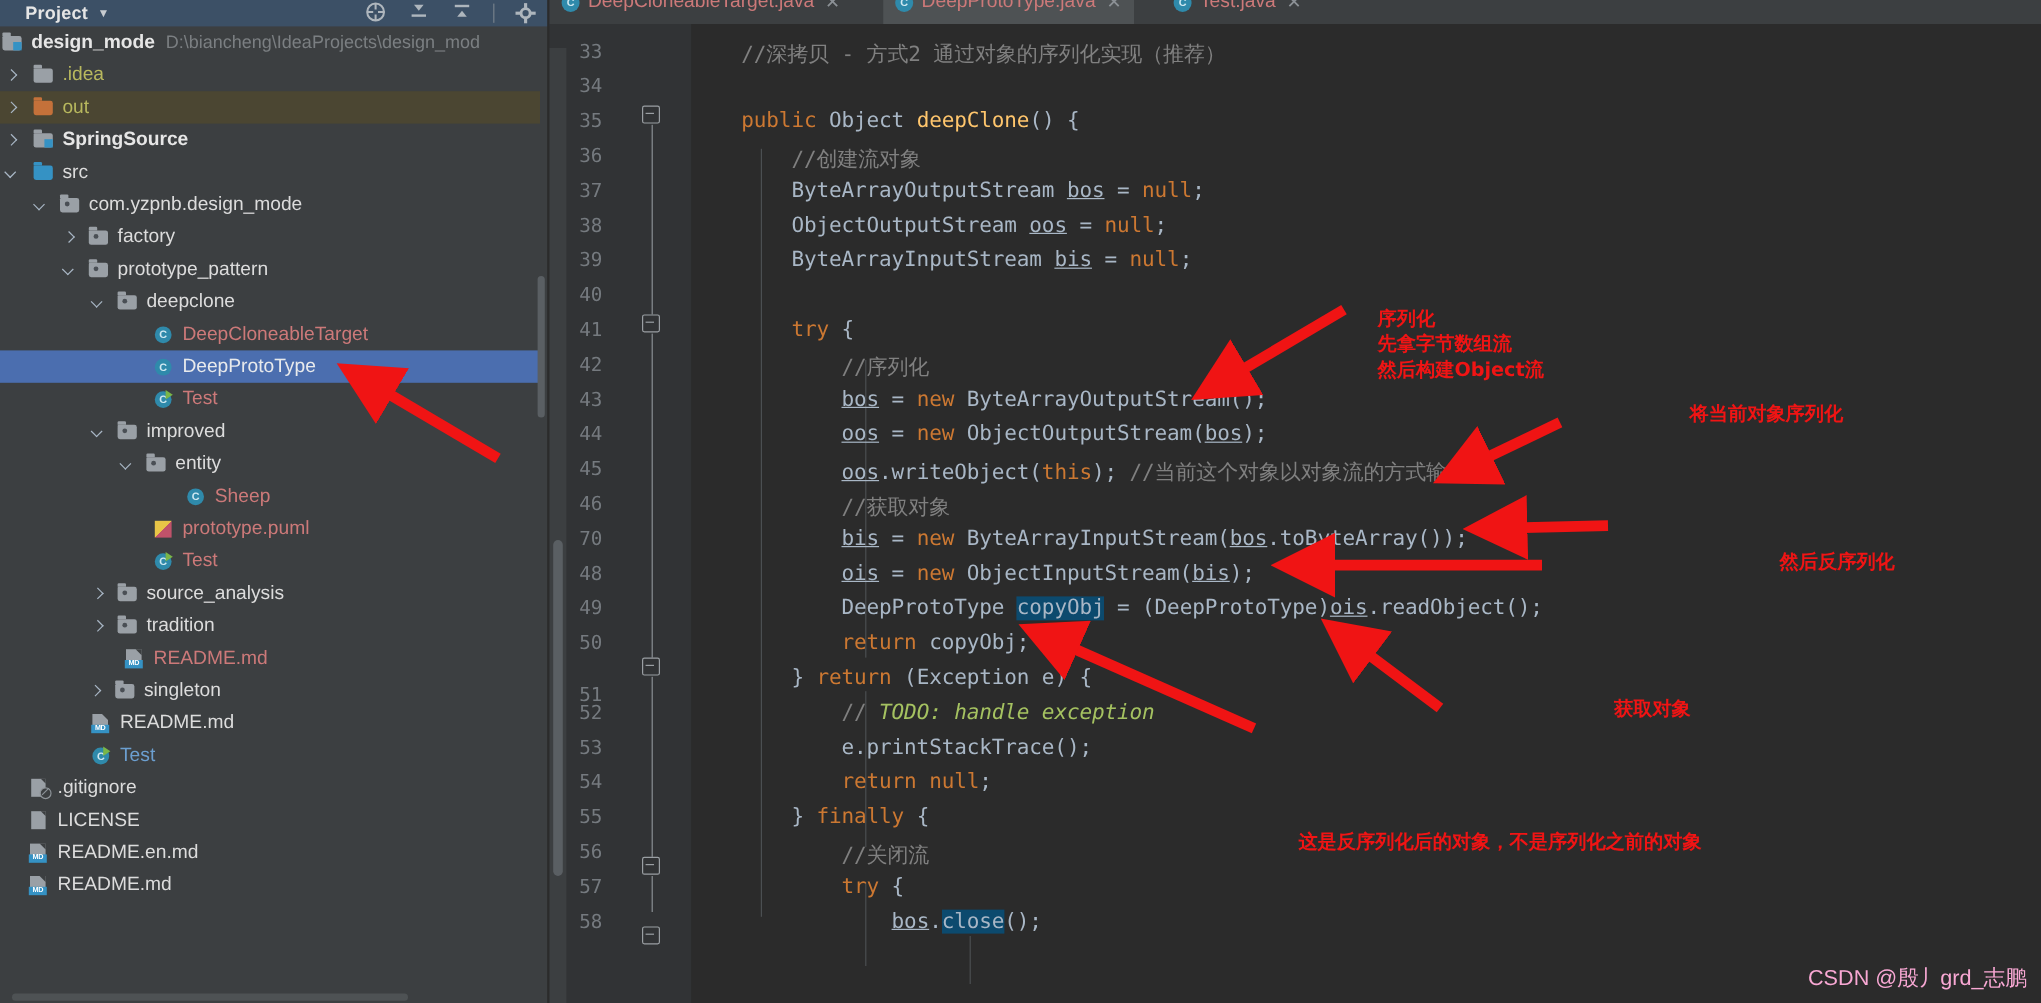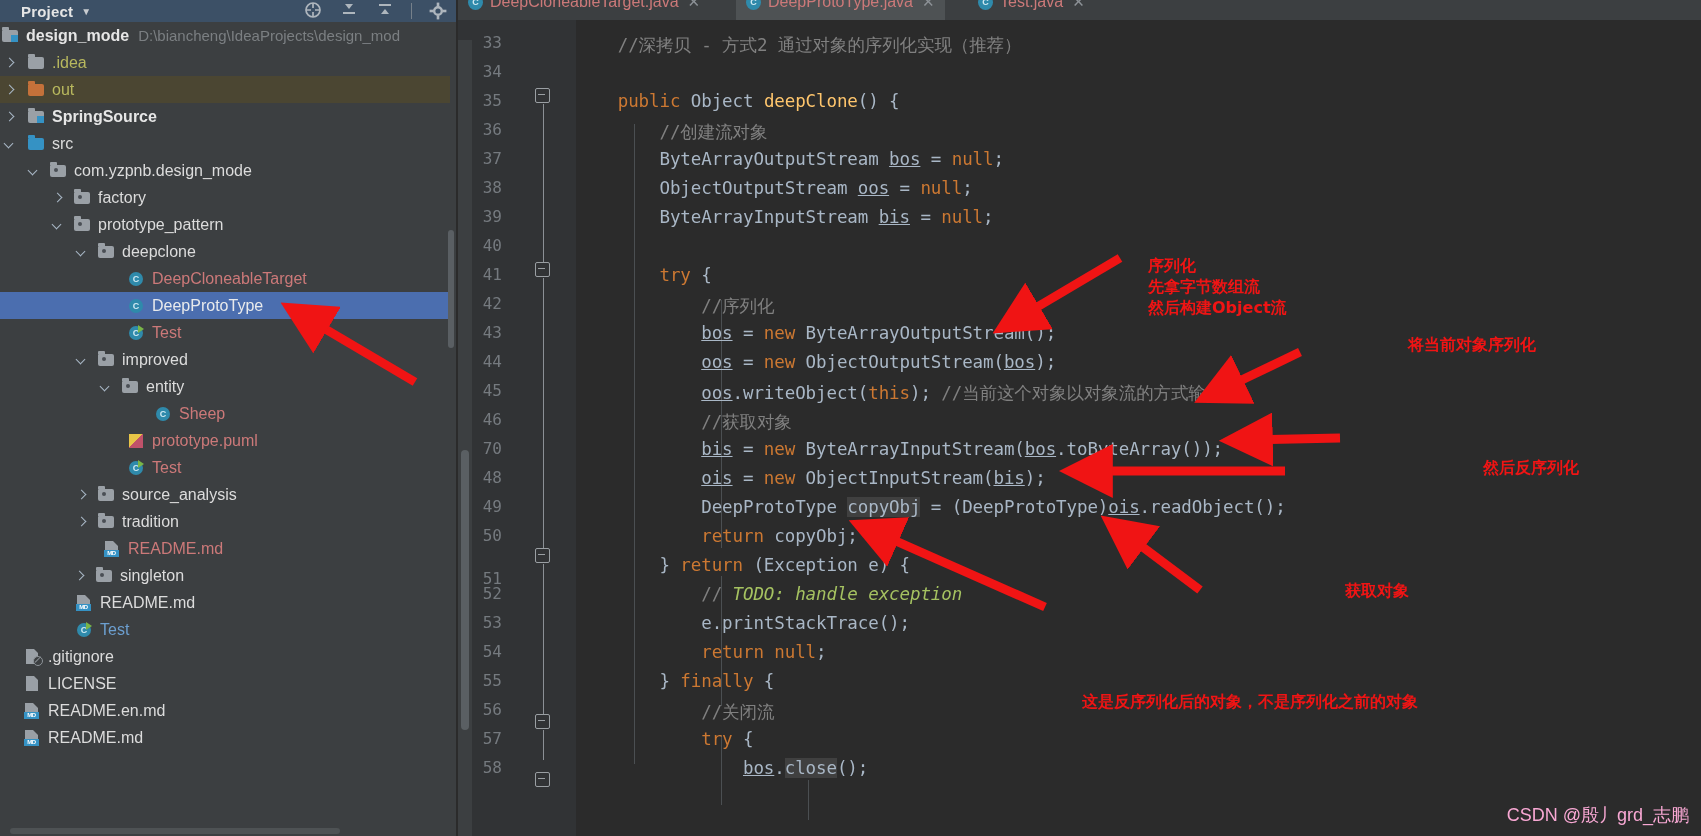--- a/index.html
+++ b/index.html
@@ -86,21 +86,21 @@
   .foldline{position:absolute;left:84.5px;width:1.3px;background:#8b9095;}
 
   .codearea{position:absolute;left:118px;top:20px;width:1125px;height:816px;overflow:hidden;}
   .cl{position:absolute;left:0;font-size:17.5px;white-space:pre;
       font-family:"DejaVu Sans Mono","Liberation Mono",monospace;color:#a9b7c6;letter-spacing:-0.1px;}
   .kw{color:#cc7832;}
   .cmt{color:#808080;}
   .todokw{color:#a5c261;font-style:italic;}
   .fn{color:#ffc66d;}
   .fld{text-decoration:underline;}
-  .hl{background:#404040;margin-top:28px;}
+  .hl{background:#0c4a6e;margin-top:28px;}
   .indentguide{position:absolute;width:1px;background:#4b4f52;}
 
   
   .anno{position:absolute;color:#f01414;font-size:16px;white-space:nowrap;font-weight:bold;
         font-family:"DejaVu Sans","Liberation Sans",sans-serif;}
   .arrows{position:absolute;left:0;top:0;width:1701px;height:836px;pointer-events:none;}
   .watermark{position:absolute;right:12px;bottom:9px;color:#f9a8d4;font-size:18px;}
 </style>
 </head>
 <body>

